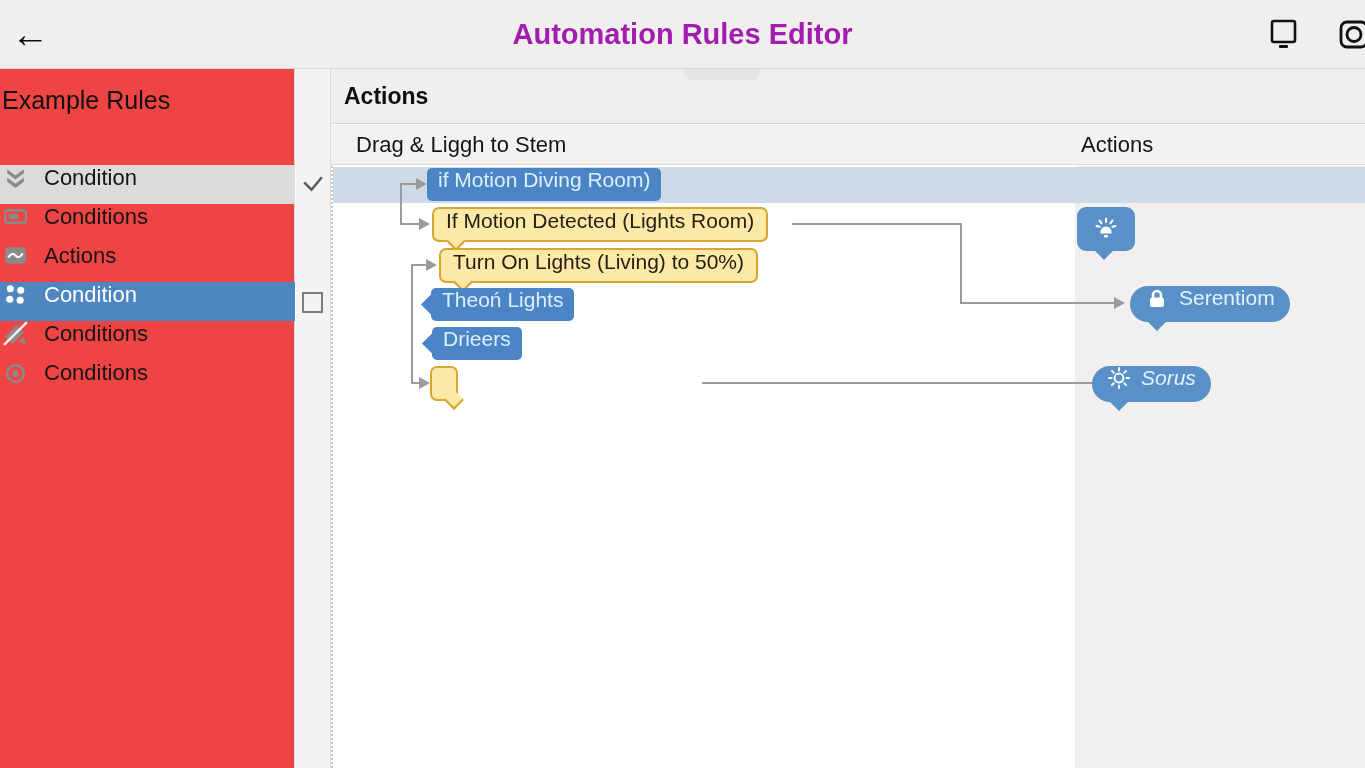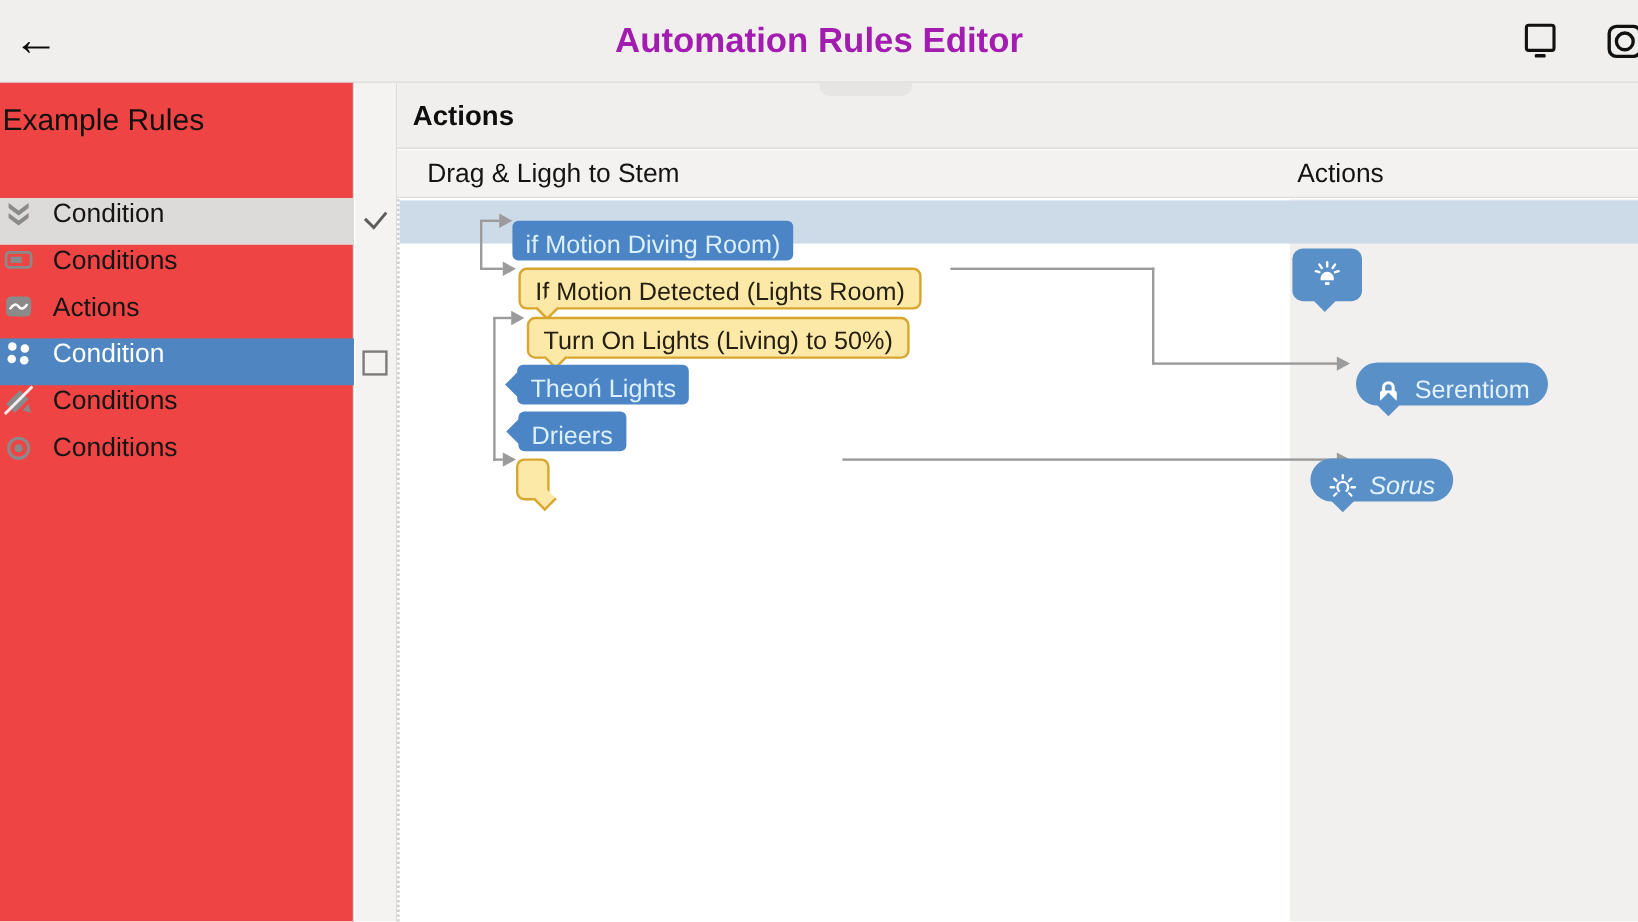--- a/index.html
+++ b/index.html
@@ -51,21 +51,21 @@
   .right-col { position:absolute; left:742px; top:0; width:292px; height:602px; background:#f1f0ef; }
   .hl-row { position:absolute; left:0; top:1px; width:1034px; height:36px; background:#cddbe9; cursor:pointer; }
 
   
   .ln { position:absolute; background:#9b9b9b; }
   .arr { position:absolute; width:0; height:0;
          border-top:6px solid transparent; border-bottom:6px solid transparent;
          border-left:11px solid #9b9b9b; }
 
   
-  .node { position:absolute; display:flex; align-items:flex-end; white-space:nowrap; cursor:pointer;margin-top:16px; }
+  .node { position:absolute; display:flex; align-items:flex-start; white-space:nowrap; cursor:pointer; }
   .nblue { background:#4c85c5; border-radius:5px; color:#dceffd; font-size:21px;
            height:33px; padding:0 11px; }
   .nyellow { background:#fce9a8; border:2px solid #d8a62e; border-radius:7px; color:#262012;
              font-size:21px; height:35px; padding:0 12px; }
   .tail-down-y { position:absolute; bottom:-8px; left:15px; width:14px; height:14px;
                  background:#fce9a8; border-right:2px solid #d8a62e; border-bottom:2px solid #d8a62e;
                  transform:rotate(45deg); }
   .tail-left-b { position:absolute; left:-7px; top:9px; width:15px; height:15px;
                  background:#4c85c5; transform:rotate(45deg); }
   .tail-down-b { position:absolute; bottom:-6px; left:20px; width:14px; height:14px;

